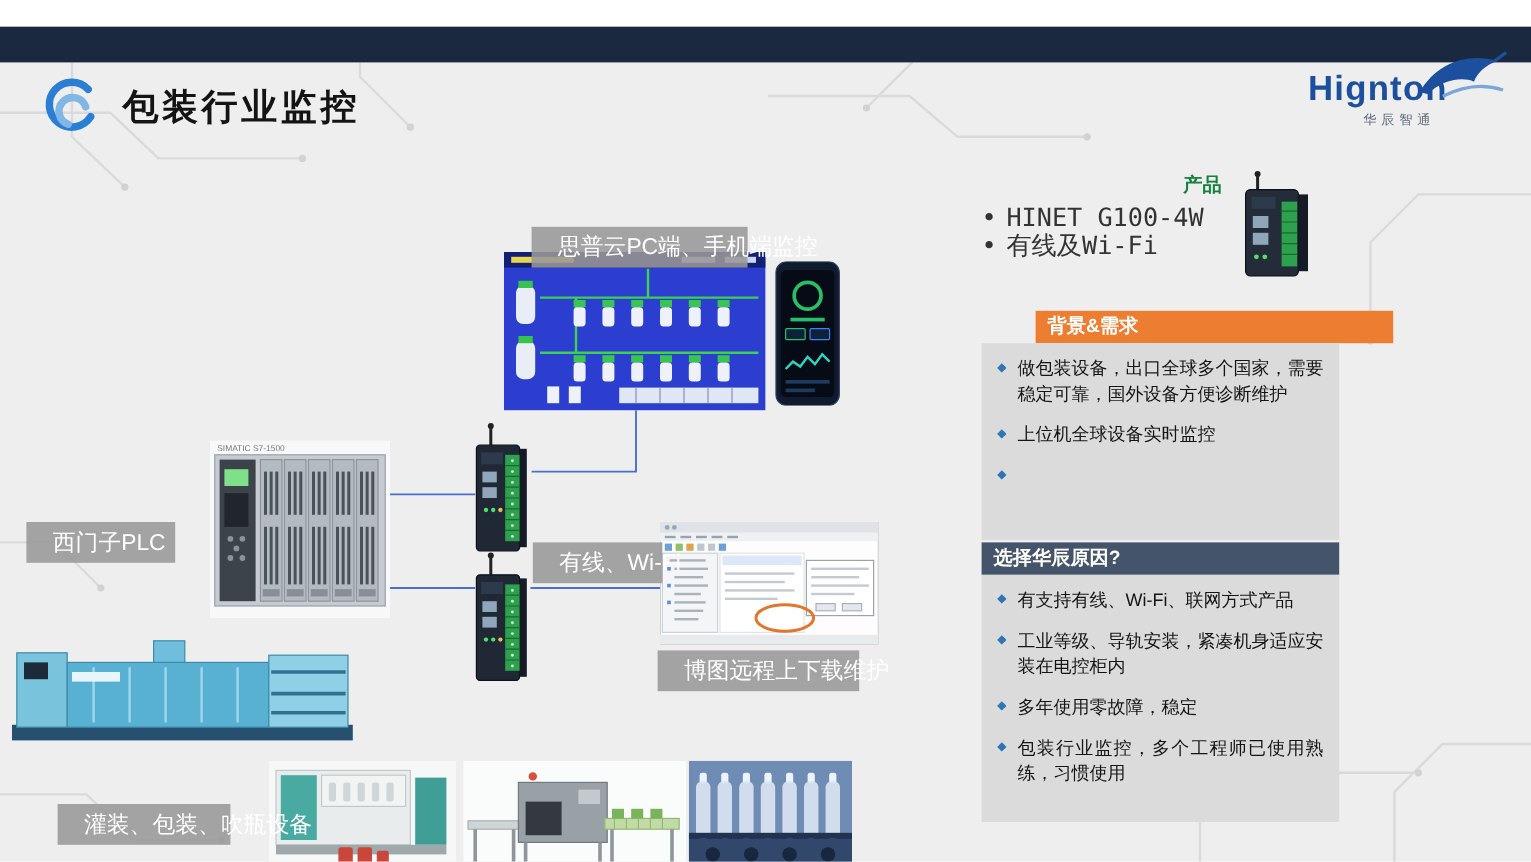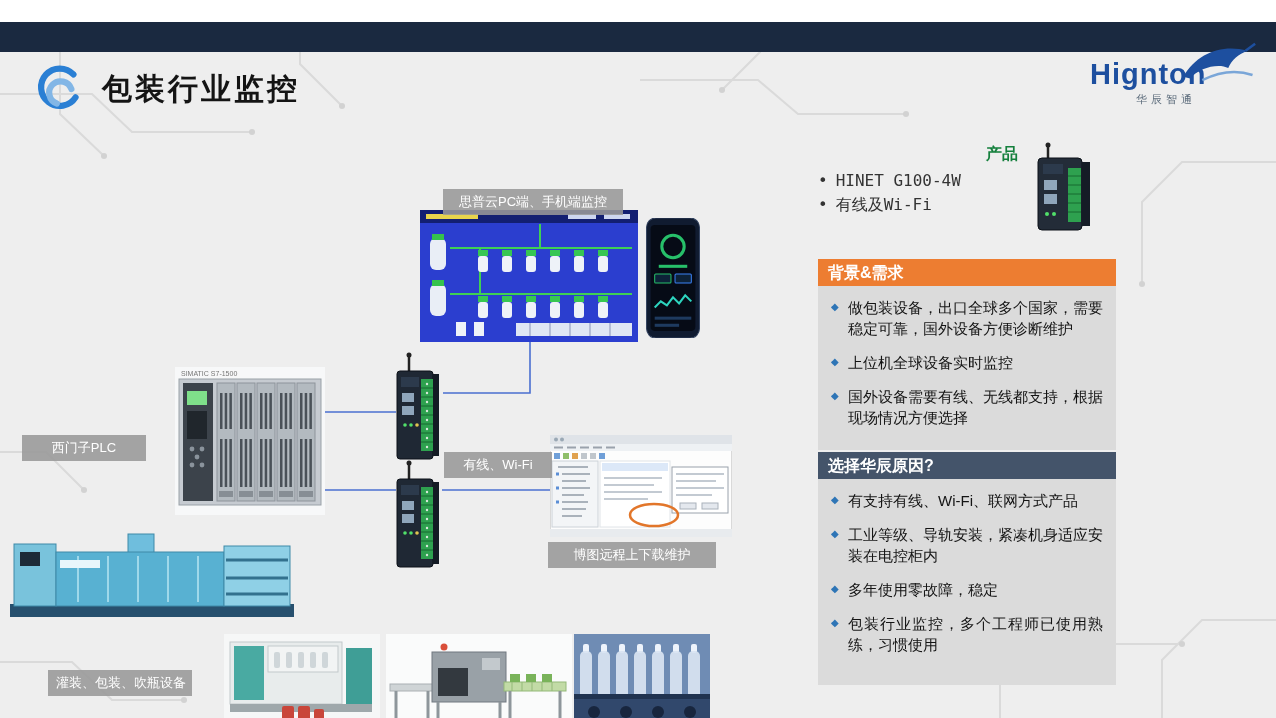--- a/index.html
+++ b/index.html
@@ -12,26 +12,26 @@
 
   .header { left:34px; top:40px; display:flex; align-items:center; gap:14px; z-index:3; }
   .title { font-size:30px; font-weight:bold; color:#141414; letter-spacing:3px; }
 
   .brand { left:1090px; top:36px; width:160px; z-index:3; }
   .brand-name { font-size:29px; font-weight:bold; color:#1d4f9f; letter-spacing:1px; }
   .brand-sub { font-size:11px; color:#5a6a7a; letter-spacing:4px; margin-left:46px; margin-top:1px; }
   .gazelle { position:absolute; top:-16px; right:-6px; }
 
   .tag { position:absolute; z-index:4; background:rgba(152,152,152,0.88); color:#ffffff;
-         font-size:13px; text-align:center; padding:4px 8px; white-space:nowrap; }
+         font-size:19px; text-align:center; padding:4px 22px; white-space:nowrap; }
 
   .img { z-index:2; }
 
   .product-heading { font-size:16px; font-weight:bold; color:#15803d; padding-left:16px; margin-bottom:4px;text-align:right; }
-  .product-item { font-family:"DejaVu Sans Mono","Liberation Mono",monospace; font-size:16px; color:#333333; line-height:24px; }
+  .product-item { font-family:"DejaVu Sans Mono","Liberation Mono",monospace; font-size:21px; color:#333333; line-height:24px; }
   .product-item .pb { margin-right:8px; }
 
   .panel-h { width:298px; height:27px; line-height:27px; color:#ffffff; font-weight:bold; font-size:16px;
              padding-left:10px; z-index:3; }
   .panel-h.orange { background:#ED7D31; }
   .panel-h.slate  { background:#44546A; }
   .panel-b { width:298px; background:#dbdbdb; padding:11px 13px; z-index:3; }
   .panel-b ul { list-style:none; }
   .panel-b li { position:relative; padding-left:17px; font-size:15px; line-height:1.4;
                 color:#141414; text-align:justify; margin-bottom:13px; }
@@ -439,31 +439,31 @@
       <g stroke="#166b31" stroke-width="1">
         <line x1="38" y1="34" x2="51" y2="34"></line>
           <line x1="38" y1="43" x2="51" y2="43"></line>
         <line x1="38" y1="52" x2="51" y2="52"></line>
           <line x1="38" y1="61" x2="51" y2="61"></line>
         <line x1="38" y1="70" x2="51" y2="70"></line>
       </g>
     </svg>
   </div>
 
-  <div class="abs panel-h orange" style="left:818px;top:237px">背景&amp;需求</div>
+  <div class="abs panel-h orange" style="left:863px;top:237px">背景&amp;需求</div>
   <div class="abs panel-b" style="left:818px;top:264px;height:164px">
     <ul>
       <li>
         <span class="dm">◆</span><span>做包装设备，出口全球多个国家，需要稳定可靠，国外设备方便诊断维护</span>
       </li>
       <li>
         <span class="dm">◆</span><span>上位机全球设备实时监控</span>
       </li>
       <li>
-        <span class="dm">◆</span><span>国外设备需要有线、无线都支持，根据现场情况方便选择</span>
+        <span class="dm">◆</span>
       </li>
     </ul>
   </div>
 
   <div class="abs panel-h slate" style="left:818px;top:430px">选择华辰原因?</div>
   <div class="abs panel-b" style="left:818px;top:457px;height:206px">
     <ul>
       <li>
         <span class="dm">◆</span><span>有支持有线、Wi-Fi、联网方式产品</span>
       </li>

